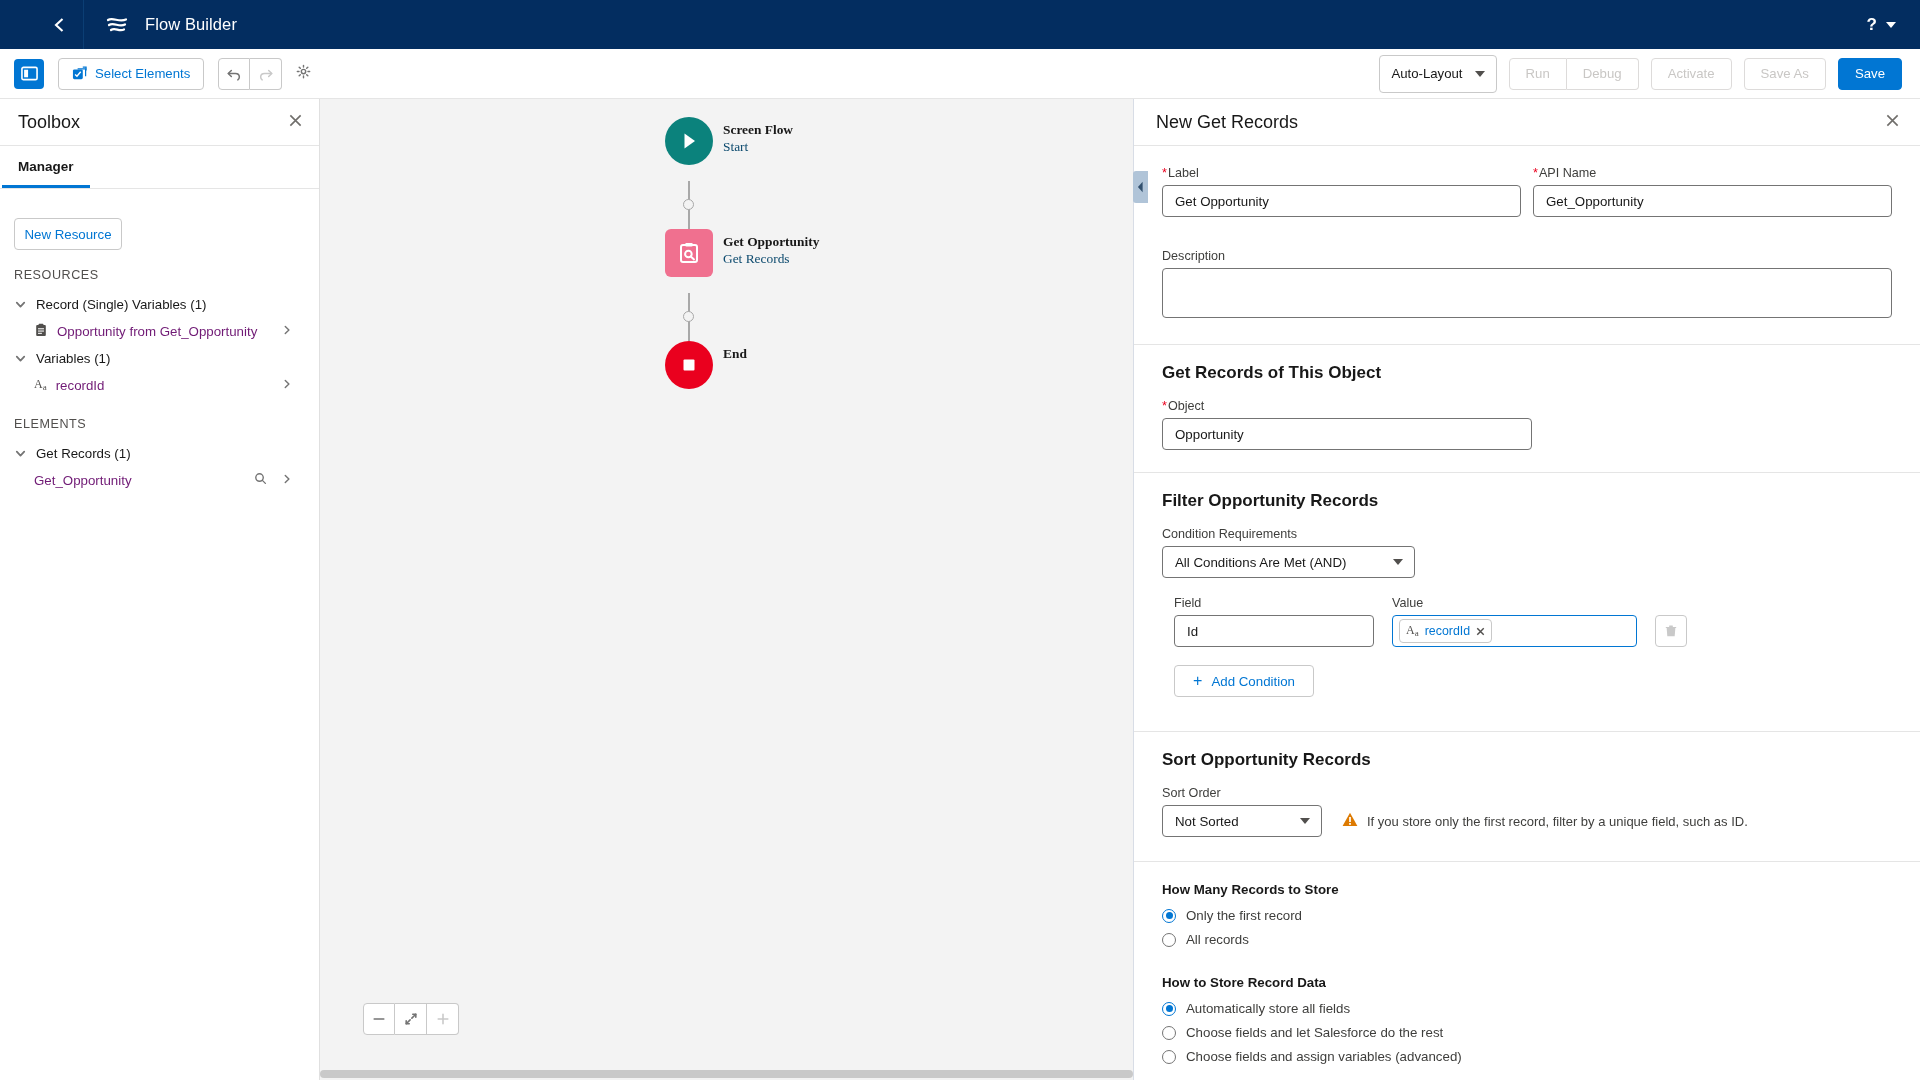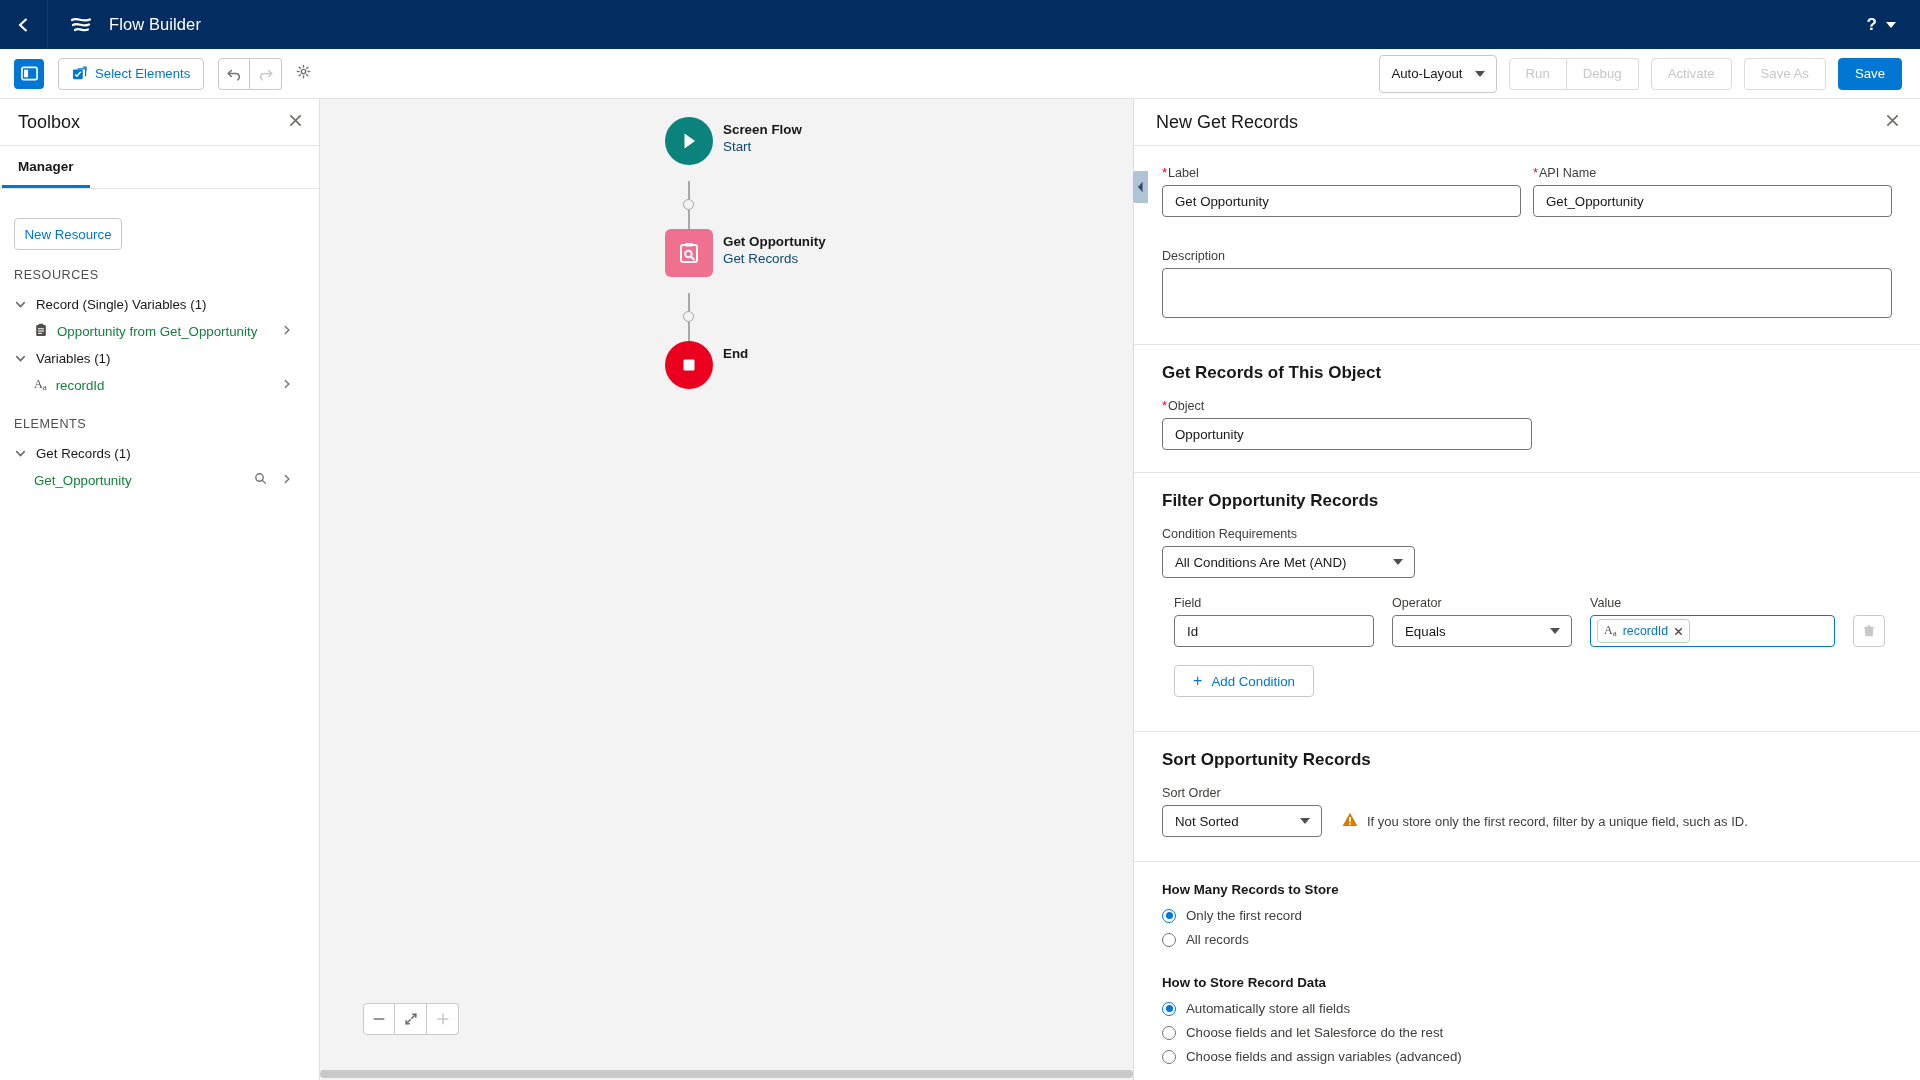--- a/index.html
+++ b/index.html
@@ -9,21 +9,21 @@
     background: #ffffff;
     overflow: hidden;
   }
   body { position: relative; }
 
   
   .global-header {
     position: absolute; top: 0; left: 0;
     width: 1920px; height: 49px;
     background: #032D60;
-    display: flex; 
+    display: flex;  padding-left: 36px;
   }
   .gh-back {
     width: 48px; height: 49px;
     display: flex; align-items: center; justify-content: center;
     border-right: 1px solid #0b3e74;
     cursor: pointer;
   }
   .gh-back svg { fill: none; stroke: #ffffff; stroke-width: 2.1; }
   .gh-brand { display: flex; align-items: center; padding-left: 20px; gap: 15px; }
   .gh-logo { width: 26px; height: 26px; display:flex; align-items:center; justify-content:center; }
@@ -167,21 +167,21 @@
     height: 26px; font-size: 13.3px; color: #181818;
     cursor: pointer;
   }
   .chev-down { width: 13px; display:flex; align-items:center; }
   .chev-down svg { stroke: #747474; fill: none; stroke-width: 1.9; }
   .leaf-row {
     display: flex; align-items: center; gap: 9px;
     height: 28px; padding-left: 20px; font-size: 13.3px;
     cursor: pointer; position: relative; padding-right: 10px;
   }
-  .leaf-row .leaf-label { color: #15803d; }
+  .leaf-row .leaf-label { color: #701a75; }
   .leaf-row .leaf-right {
     margin-left: auto; display: flex; align-items: center; gap: 14px;
   }
   .leaf-row .leaf-right svg { stroke: #747474; fill: none; stroke-width: 1.7; }
   .rec-icon svg { fill: #514f4d; }
   .txt-icon {
     font-size: 12px; color: #514f4d; line-height: 1;
     font-family: "Liberation Serif", serif; white-space: nowrap;
   }
   .txt-icon .sub { font-size: 9px; vertical-align: -2px; }
@@ -201,21 +201,21 @@
     position: absolute; left: 0; top: 0;
     width: 48px; height: 48px;
     display: flex; align-items: center; justify-content: center;
     cursor: pointer;
   }
   .node-start {
     background: #0b827c; border-radius: 50%;
   }
   .node-getrec { background: #f0708f; border-radius: 6px; }
   .node-end { background: #ea001e; border-radius: 50%; }
-  .node-labels { position: absolute; left: 58px; top: 4px; }
+  .node-labels { position: absolute; left: 58px; top: 4px; font-family: Liberation Serif, serif; }
   .node-title { font-size: 13.4px; font-weight: bold; color: #181818; line-height: 17px; }
   .node-sub { font-size: 13.4px; color: #0c4a6e; line-height: 18px; }
 
   .connector {
     position: absolute; left: 23px;
     width: 2px; background: #a8a8a8;
   }
   .conn-dot {
     position: absolute; left: 18px;
     width: 11px; height: 11px; border-radius: 50%;
@@ -691,27 +691,20 @@
           <span>All Conditions Are Met (AND)</span>
           <span class="caret-down"></span>
         </div>
       </div>
 
       <div style="margin-top:18px" class="cond-grid">
         <div class="cond-field">
           <label class="field-label">Field</label>
           <input class="ipt" type="text" value="Id" style="">
         </div>
-        <div class="cond-op">
-          <label class="field-label">Operator</label>
-          <div class="sel">
-            <span>Equals</span>
-            <span class="caret-down"></span>
-          </div>
-        </div>
         <div class="cond-val">
           <label class="field-label">Value</label>
           <div class="pill-input">
             <span class="pill">
               <span class="txt-icon">A<span class="sub">a</span></span>
               <span class="pill-text">recordId</span>
               <span class="pill-x">
                 <svg width="9" height="9" viewBox="0 0 10 10">
                   <path d="M1.4 1.4 L8.6 8.6 M8.6 1.4 L1.4 8.6"></path>
                 </svg>

